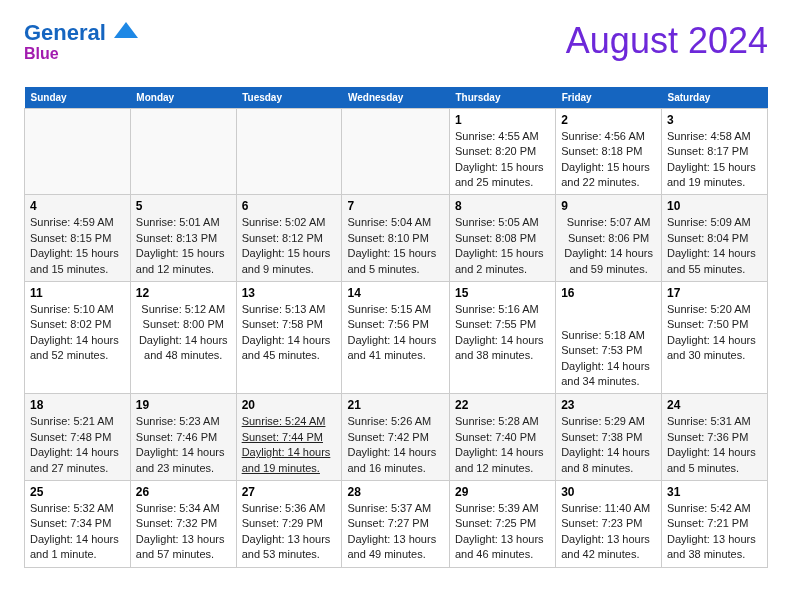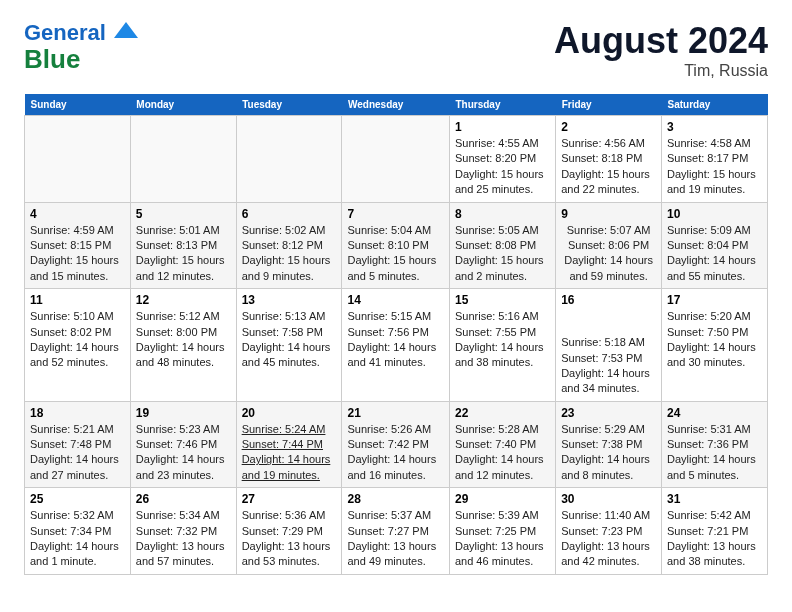--- a/index.html
+++ b/index.html
@@ -11,21 +11,21 @@
       overflow: hidden;
     }
     .page {
       width: 792px;
       padding: 20px 24px 16px 24px;
     }
     .header {
       display: flex;
       justify-content: space-between;
       align-items: flex-start;
-      margin-bottom: 14px;
+      margin-bottom: 24px;
     }
     .logo {
       display: flex;
       align-items: center;
     }
     .logo-text {
       font-size: 22px;
       font-weight: bold;
       color: #1a1a2e;
       line-height: 1.1;
@@ -34,22 +34,22 @@
     .logo-icon {
       width: 24px;
       height: 20px;
       margin-left: 2px;
     }
     .title-block {
       text-align: right;
     }
     .month-year {
       font-size: 36px;
-      font-weight: bold;
-      color: #0f172a;
+      font-weight: normal;
+      color: #6d28d9;
     }
     .location {
       font-size: 16px;
       color: #444;
     }
     table {
       width: 100%;
       border-collapse: collapse;
       font-size: 10.5px;
     }
@@ -98,26 +98,25 @@
     <div class="logo">
       <div>
         <div style="display:flex;align-items:center;">
           <span class="logo-text">
             <span class="logo-blue">General</span>
             <svg class="logo-icon" viewBox="0 0 30 20">
               <polygon points="0,20 15,0 30,20" fill="#1e88e5"></polygon>
             </svg>
           </span>
         </div>
-        <div class="logo-text" style="color:#15803d;font-size:26px;">Blue</div>
+        <div class="logo-text" style="color:#a21caf;font-size:16px;">Blue</div>
       </div>
     </div>
     <div class="title-block">
       <div class="month-year">August 2024</div>
-      <div class="location">Tim, Russia</div>
     </div>
   </div>
 
   <table>
     <thead>
       <tr>
       <th>Sunday</th>
           <th>Monday</th>
           <th>Tuesday</th>
           <th>Wednesday</th>
@@ -208,21 +207,21 @@
         <tr>
           <td>
             <span class="day-num">11</span>
             <div class="day-info" style="white-space: pre-line;">Sunrise: 5:10 AM
 Sunset: 8:02 PM
 Daylight: 14 hours
 and 52 minutes.</div>
           </td>
           <td>
             <span class="day-num">12</span>
-            <div class="day-info" style="white-space: pre-line;">Sunrise: 5:12 AM
+            <div class="day-info" style="white-space: pre-line; text-align: center;">Sunrise: 5:12 AM
 Sunset: 8:00 PM
 Daylight: 14 hours
 and 48 minutes.</div>
           </td>
           <td>
             <span class="day-num">13</span>
             <div class="day-info" style="white-space: pre-line;">Sunrise: 5:13 AM
 Sunset: 7:58 PM
 Daylight: 14 hours
 and 45 minutes.</div>

